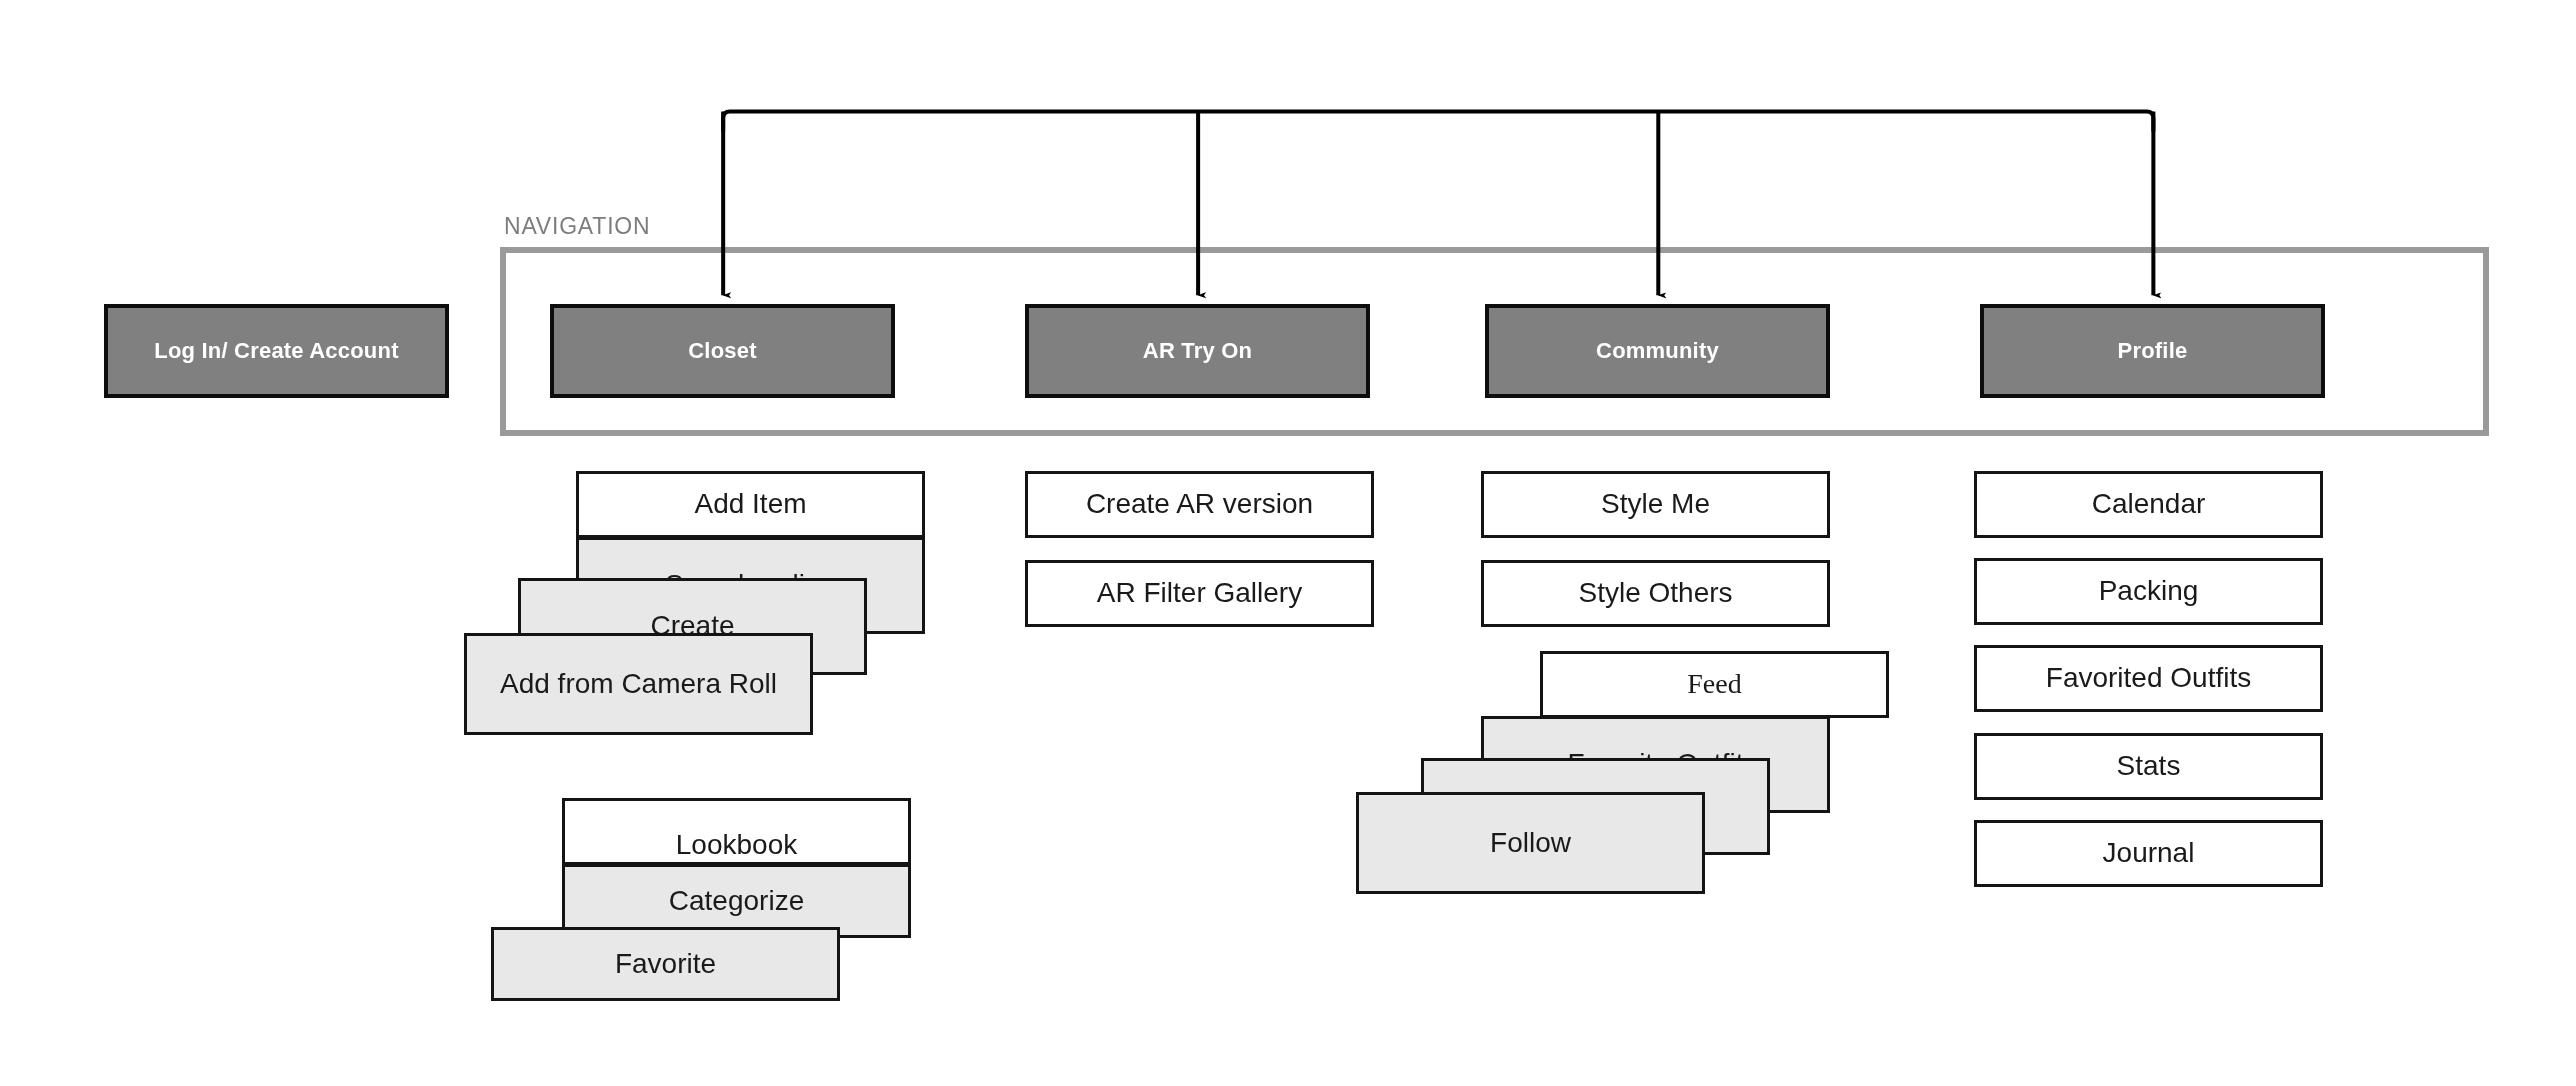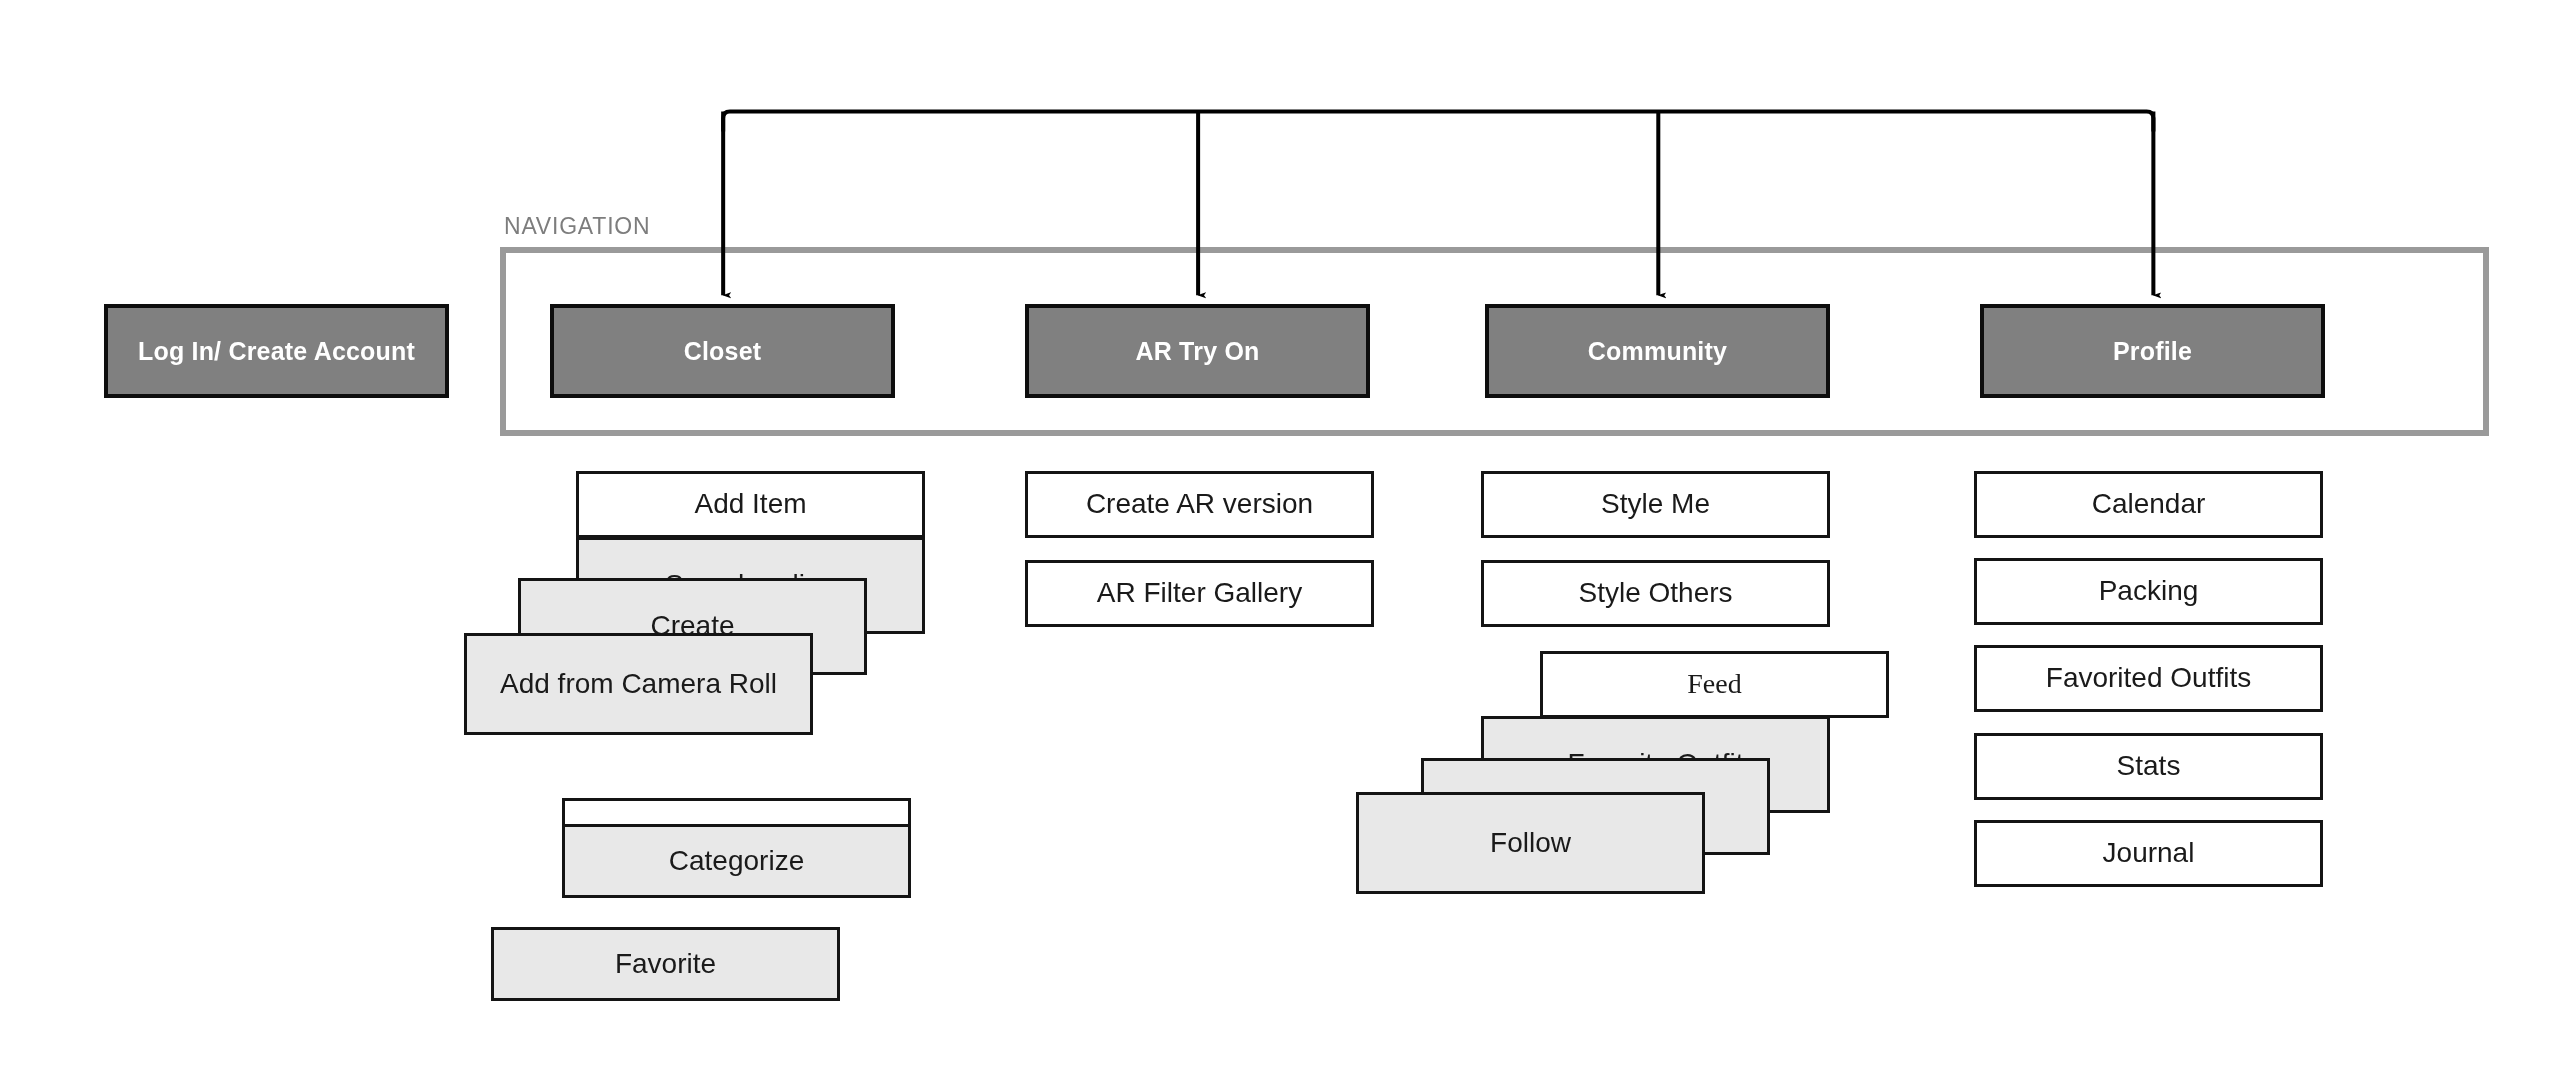--- a/index.html
+++ b/index.html
@@ -40,21 +40,21 @@
     line-height: 1.22;
     z-index: 10;
   }
 
   
   .node.primary {
     background: #808080;
     border: 4px solid #0d0d0d;
     color: #ffffff;
     font-weight: bold;
-    font-size: 25px;
+    font-size: 22px;
     letter-spacing: 0.2px;
   }
 
   
   .node.leaf {
     background: #ffffff;
     border: 3.4px solid #141414;
     color: #1a1a1a;
     font-size: 28px;
     font-weight: normal;
@@ -149,21 +149,21 @@
   <div class="node stack" style="left:518px; top:578px; width:349px; height:97px; z-index:13;">
     <span>Create</span>
   </div>
   <div class="node stack" style="left:464px; top:633px; width:349px; height:102px; z-index:14;">
     <span>Add from Camera Roll</span>
   </div>
 
   <div class="node leaf" style="left:562px; top:798px; width:349px; height:67px; z-index:11;align-items:flex-end;">
     <span>Lookbook</span>
   </div>
-  <div class="node stack" style="left:562px; top:824px; width:349px; height:74px; z-index:12;align-items:center;">
+  <div class="node stack" style="left:562px; top:864px; width:349px; height:74px; z-index:12;align-items:center;">
     <span>Categorize</span>
   </div>
   <div class="node stack" style="left:491px; top:927px; width:349px; height:74px; z-index:13;">
     <span>Favorite</span>
   </div>
 
   <div class="node leaf" style="left:1025px; top:471px; width:349px; height:67px;">
     <span>Create AR version</span>
   </div>
   <div class="node leaf" style="left:1025px; top:560px; width:349px; height:67px;">

